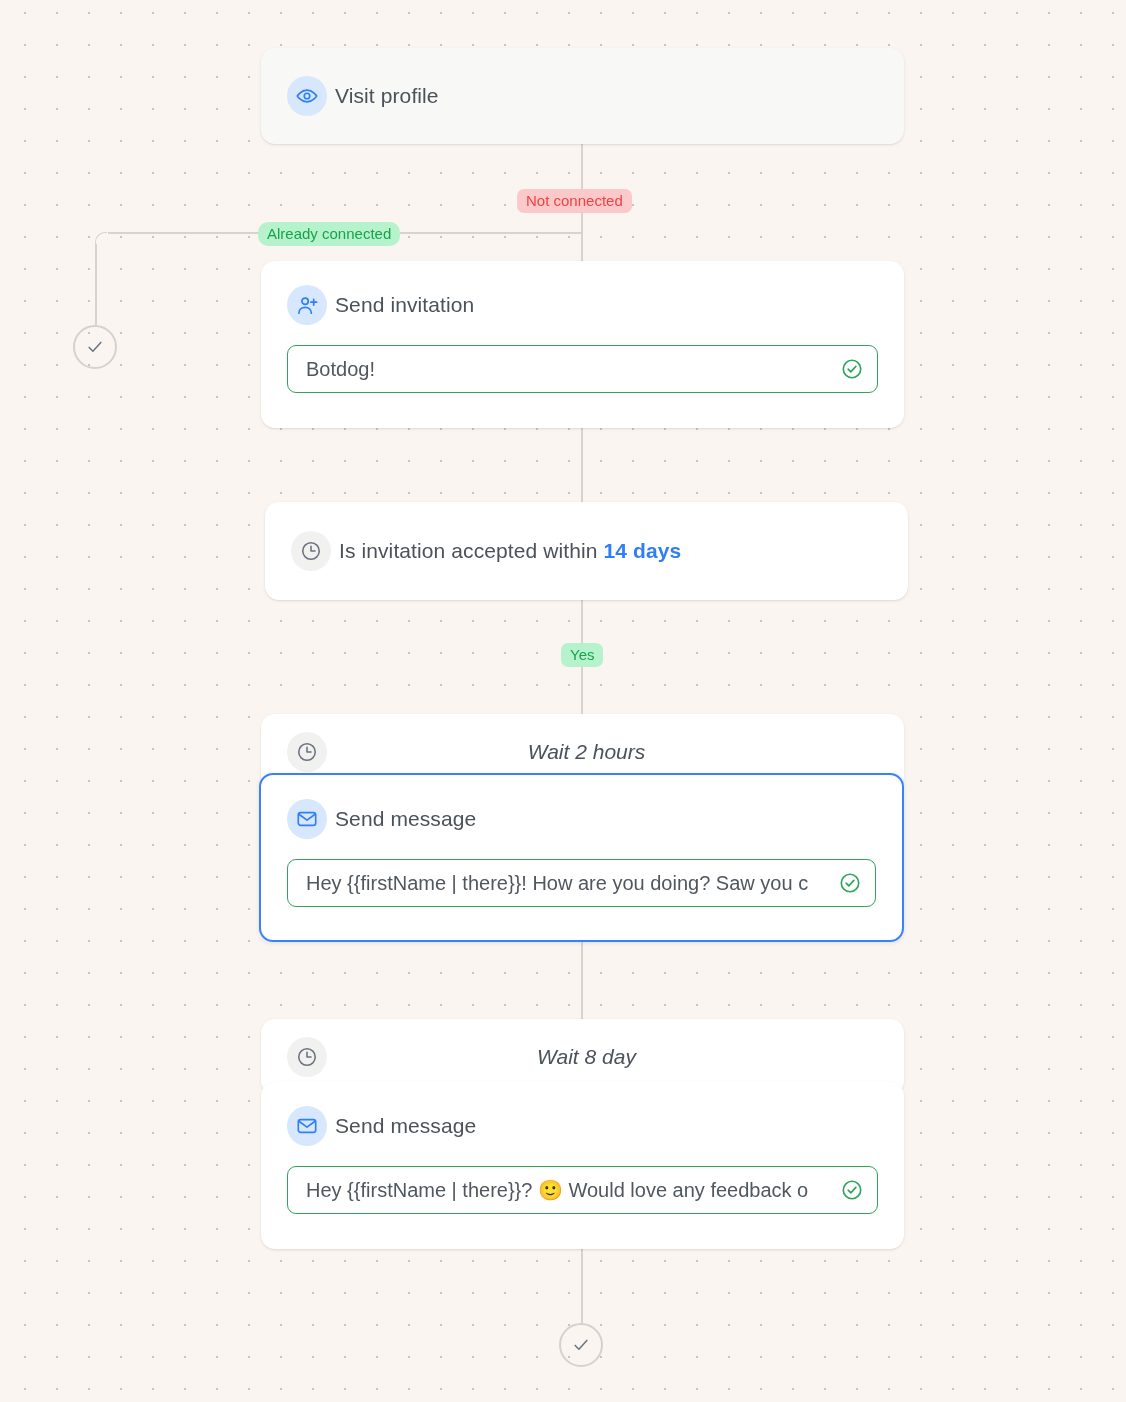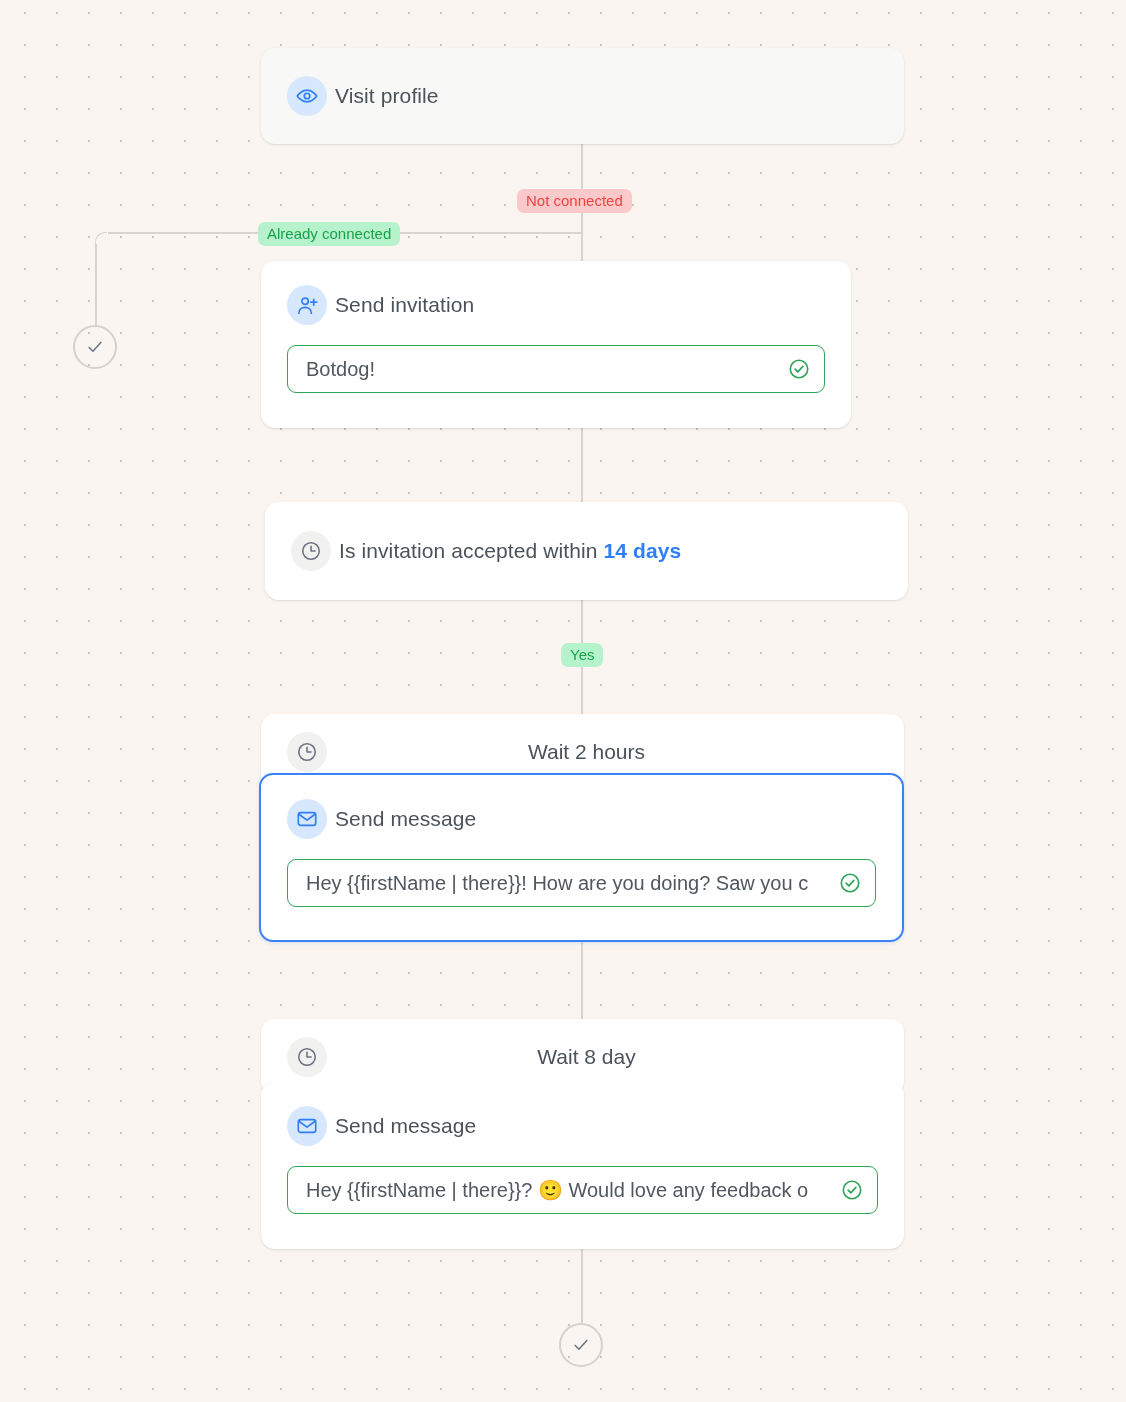--- a/index.html
+++ b/index.html
@@ -67,20 +67,21 @@
     letter-spacing: .1px;
   }
   .card-title .accent { color: #2f7ff6; font-weight: bold; }
 
   .wait-label {
     flex: 1;
     text-align: center;
     font-size: 21px;
     color: #4b5259;
     margin-left: -40px;
+    font-style: italic;
   }
 
   
   .field {
     position: relative;
     margin: 20px 26px 26px 26px;
     height: 48px;
     border: 1.4px solid #2fa55a;
     border-radius: 9px;
     display: flex;
@@ -151,29 +152,29 @@
         <svg width="22" height="22" viewBox="0 0 24 24" fill="none" stroke="#2f7ff6" stroke-width="1.9" stroke-linecap="round" stroke-linejoin="round">
           <path d="M1.5 12s3.8-6.5 10.5-6.5S22.5 12 22.5 12 18.7 18.5 12 18.5 1.5 12 1.5 12z"></path>
           <circle cx="12" cy="12" r="3"></circle>
         </svg>
       </span>
       <span class="card-title">Visit profile</span>
     </div>
   </div>
 
   <div class="badge red" style="left:517px; top:189px;">Not connected</div>
-  <div class="badge green" style="left:258px; top:222px;">Already connected</div>
+  <div class="badge green" style="left:258px; top:222px;border-radius:10px;">Already connected</div>
 
   <div class="end-node" style="left:73px; top:325px;">
     <svg width="20" height="20" viewBox="0 0 24 24" fill="none" stroke="#6b7280" stroke-width="1.8" stroke-linecap="round" stroke-linejoin="round">
       <path d="M5 12.5l4.5 4.5L19 6.5"></path>
     </svg>
   </div>
 
-  <div class="card" style="left:261px; top:261px; width:590px; height:167px;">
+  <div class="card" style="left:261px; top:261px; width:643px; height:167px;">
     <div class="card-head">
       <span class="icon-bubble blue">
         <svg width="23" height="23" viewBox="0 0 24 24" fill="none" stroke="#2f7ff6" stroke-width="1.8" stroke-linecap="round" stroke-linejoin="round">
           <circle cx="9.5" cy="7.5" r="3.3"></circle>
           <path d="M3 20c0-3.6 2.9-6 6.5-6s6.5 2.4 6.5 6"></path>
           <path d="M18.5 5.5v6M15.5 8.5h6"></path>
         </svg>
       </span>
       <span class="card-title">Send invitation</span>
     </div>

